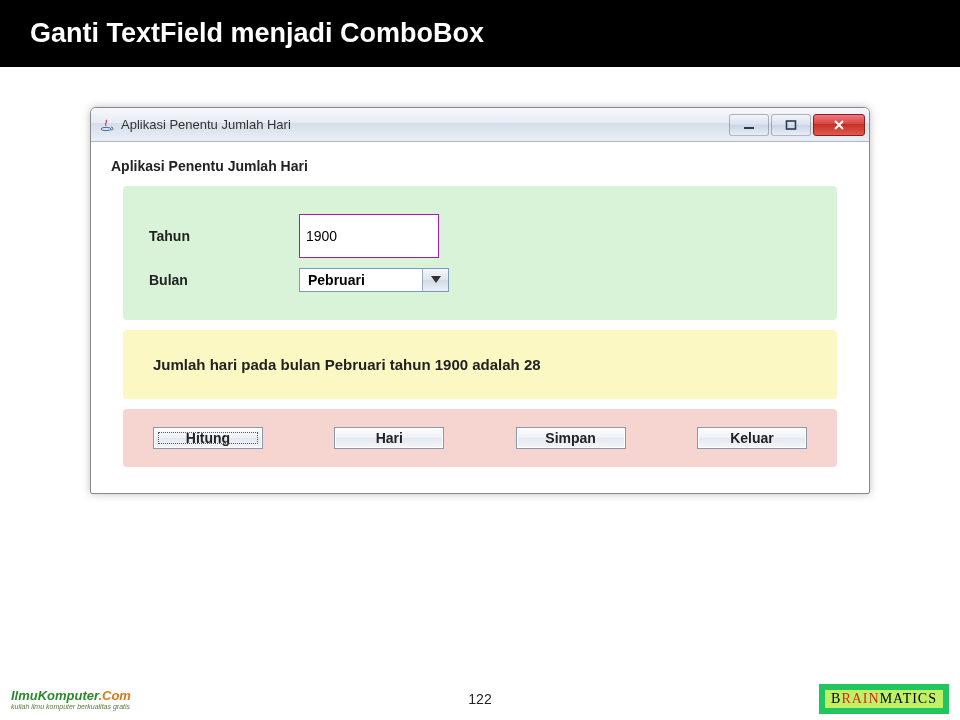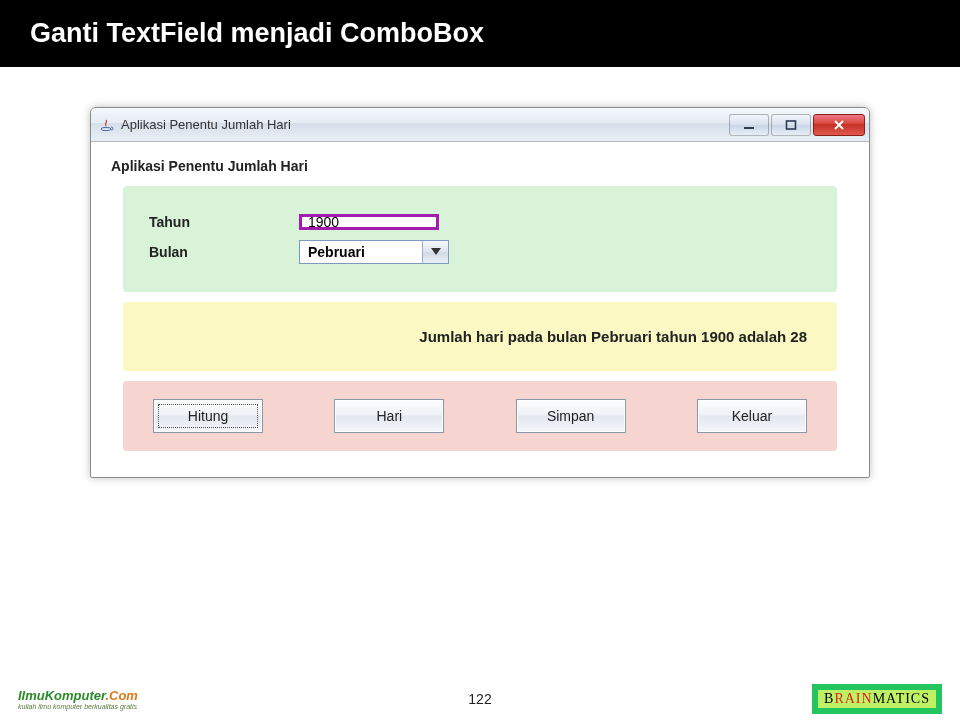--- a/index.html
+++ b/index.html
@@ -85,22 +85,22 @@
     margin: 10px 0;
   }
   .form-row .lbl {
     width: 150px;
     font-size: 14px;
     font-weight: bold;
     color: #222;
   }
   .text-input {
     width: 140px;
-    height: 16px;
-    border: 3px solid #a21caf;
+    height: 44px;
+    border: 1px solid #a21caf;
     background:#fff;
     font-size: 14px;
     padding: 2px 6px;
     font-family: Arial, sans-serif;
   }
   .combo {
     display:flex;
     border: 1px solid #7a9ac1;
     height: 24px;
     background:#ffffff;
@@ -117,51 +117,50 @@
     width: 26px;
     background: linear-gradient(to bottom,#f5f7fb,#dfe5ee 48%,#d1d9e5 49%,#eaf0f8);
     border-left:1px solid #9aaabf;
     display:flex;align-items:center;justify-content:center;
   }
   .result-text {
     font-size: 15px;
     font-weight: bold;
     color: #222;
     padding: 8px 4px;
-    text-align: right;
   }
   .btn-row {
     display:flex;
     justify-content: space-between;
     gap: 20px;
   }
   .swing-btn {
     flex: 0 0 auto;
     min-width: 110px;
-    height: 34px;
+    height: 22px;
     background: linear-gradient(to bottom,#fdfefe,#eef1f6 48%,#e3e8ef 49%,#f3f6fa);
     border: 1px solid #8a98ac;
     font-size: 14px;
-    font-weight: normal;
+    font-weight: bold;
     color: #222;
     display:flex;align-items:center;justify-content:center;
     box-shadow: inset 0 0 0 1px #fff;
   }
   .swing-btn.focused {
     outline: 1px dotted #555;
     outline-offset: -6px;
   }
   .footer {
     position: absolute;
     bottom: 6px;
     left: 0; right: 0;
     display:flex;
     align-items:center;
     justify-content: space-between;
-    padding: 0 18px;
+    padding: 0 11px;
     font-size: 13px;
   }
   .footer .page {
     position:absolute;
     left:50%;
     transform:translateX(-50%);
     color:#222;
     font-size:14px;
   }
   .logo-left {

